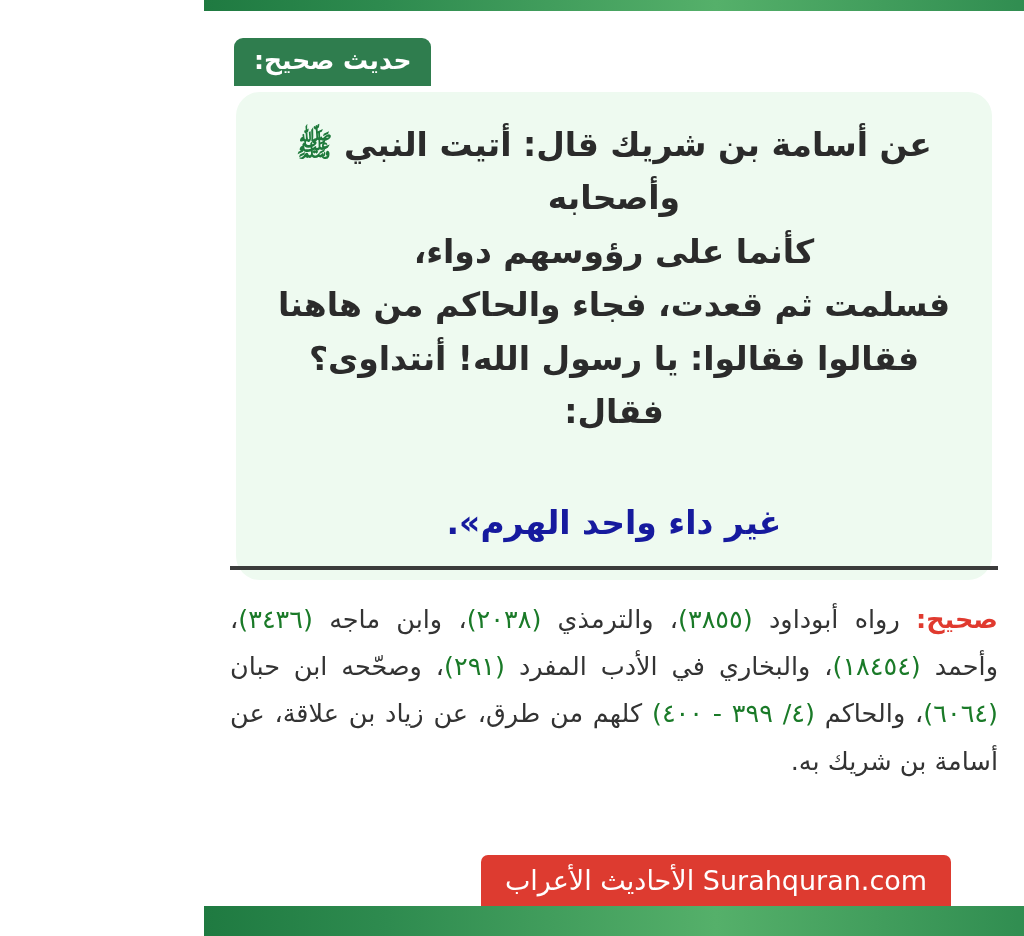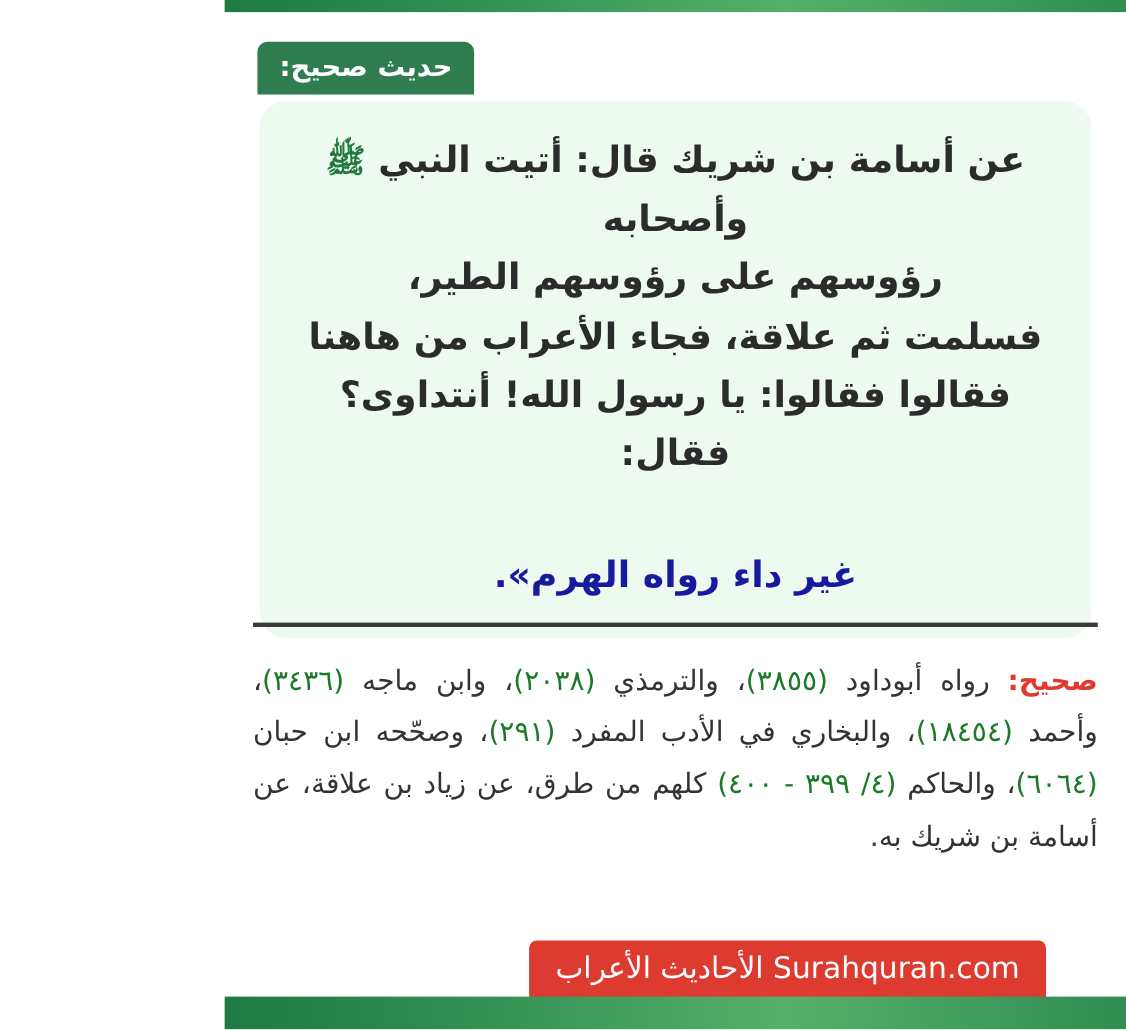--- a/index.html
+++ b/index.html
@@ -157,26 +157,26 @@
 
   <div class="edge-bar top"></div>
 
   <div class="grade-row">
     <div class="grade-pill">حديث صحيح:</div>
   </div>
 
   <div class="hadith-card">
     <p class="hadith-body">
       <span>عن أسامة بن شريك قال: أتيت النبي <span class="sym">ﷺ</span> وأصحابه</span><br>
-      <span>رؤوسهم على رؤوسهم الطير،</span><br>
-      <span>فسلمت ثم علاقة، فجاء الأعراب من هاهنا</span><br>
+      <span>كأنما على رؤوسهم دواء،</span><br>
+      <span>فسلمت ثم قعدت، فجاء والحاكم من هاهنا</span><br>
       <span>فقالوا فقالوا: يا رسول الله! أنتداوى؟ فقال:</span>
       <span class="hadith-quote">
         <br>
-        <span>غير داء رواه الهرم».</span>
+        <span>غير داء واحد الهرم».</span>
       </span>
     </p>
   </div>
 
   <div class="divider"></div>
 
   <div class="takhrij">
     <span class="grade-word">صحيح:</span><span><span> رواه أبوداود </span><span class="ref">(٣٨٥٥)</span><span>، والترمذي </span><span class="ref">(٢٠٣٨)</span><span>، وابن ماجه </span><span class="ref">(٣٤٣٦)</span><span>، وأحمد </span><span class="ref">(١٨٤٥٤)</span><span>، والبخاري في الأدب المفرد </span><span class="ref">(٢٩١)</span><span>، وصحّحه ابن حبان </span><span class="ref">(٦٠٦٤)</span><span>، والحاكم </span><span class="ref">(٤/ ٣٩٩ - ٤٠٠)</span><span> كلهم من طرق، عن زياد بن علاقة، عن أسامة بن شريك به.</span></span>
   </div>
 

